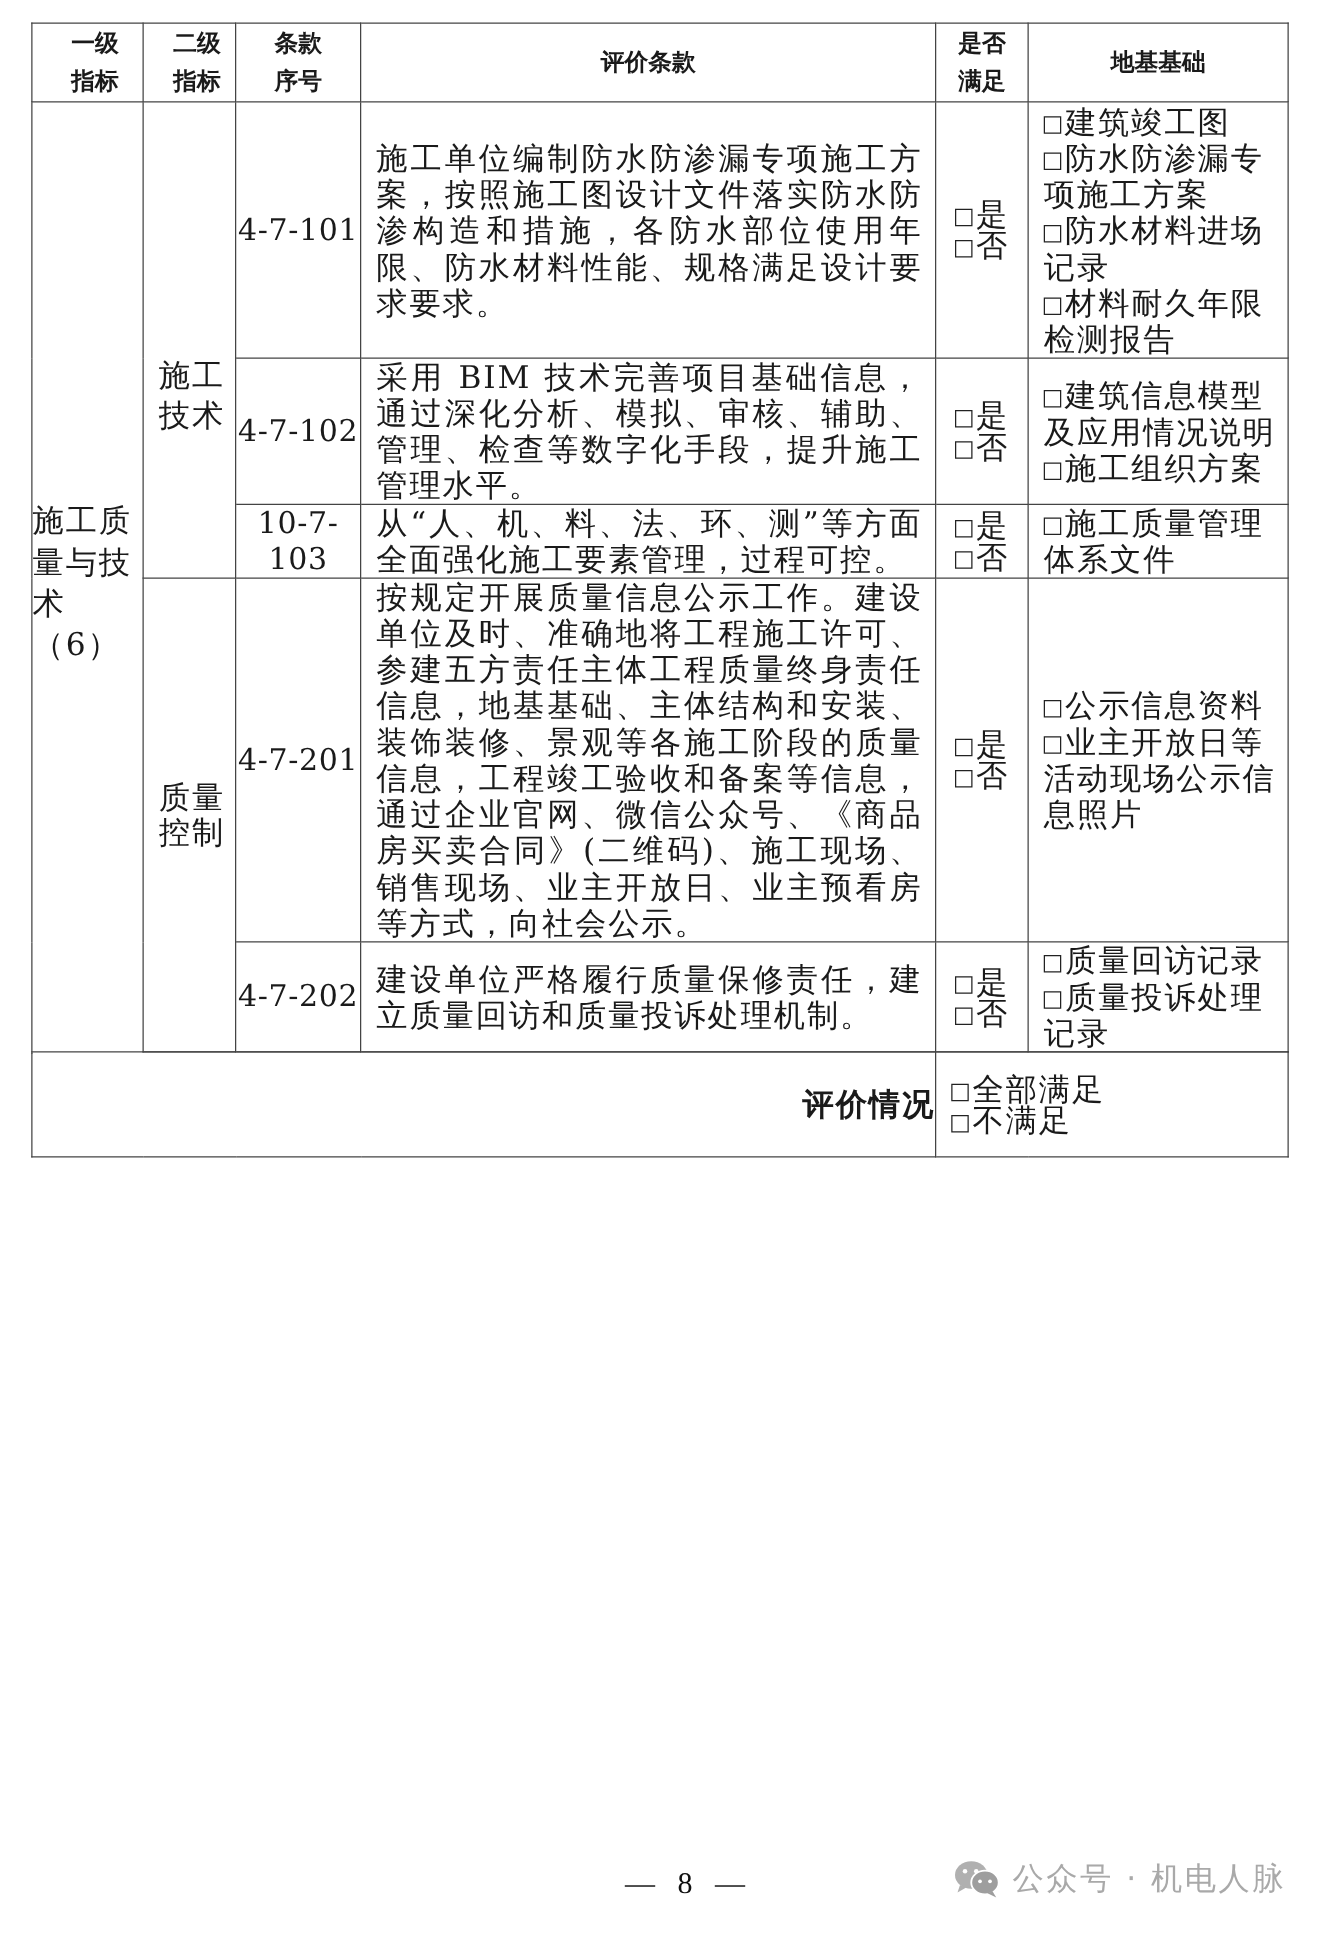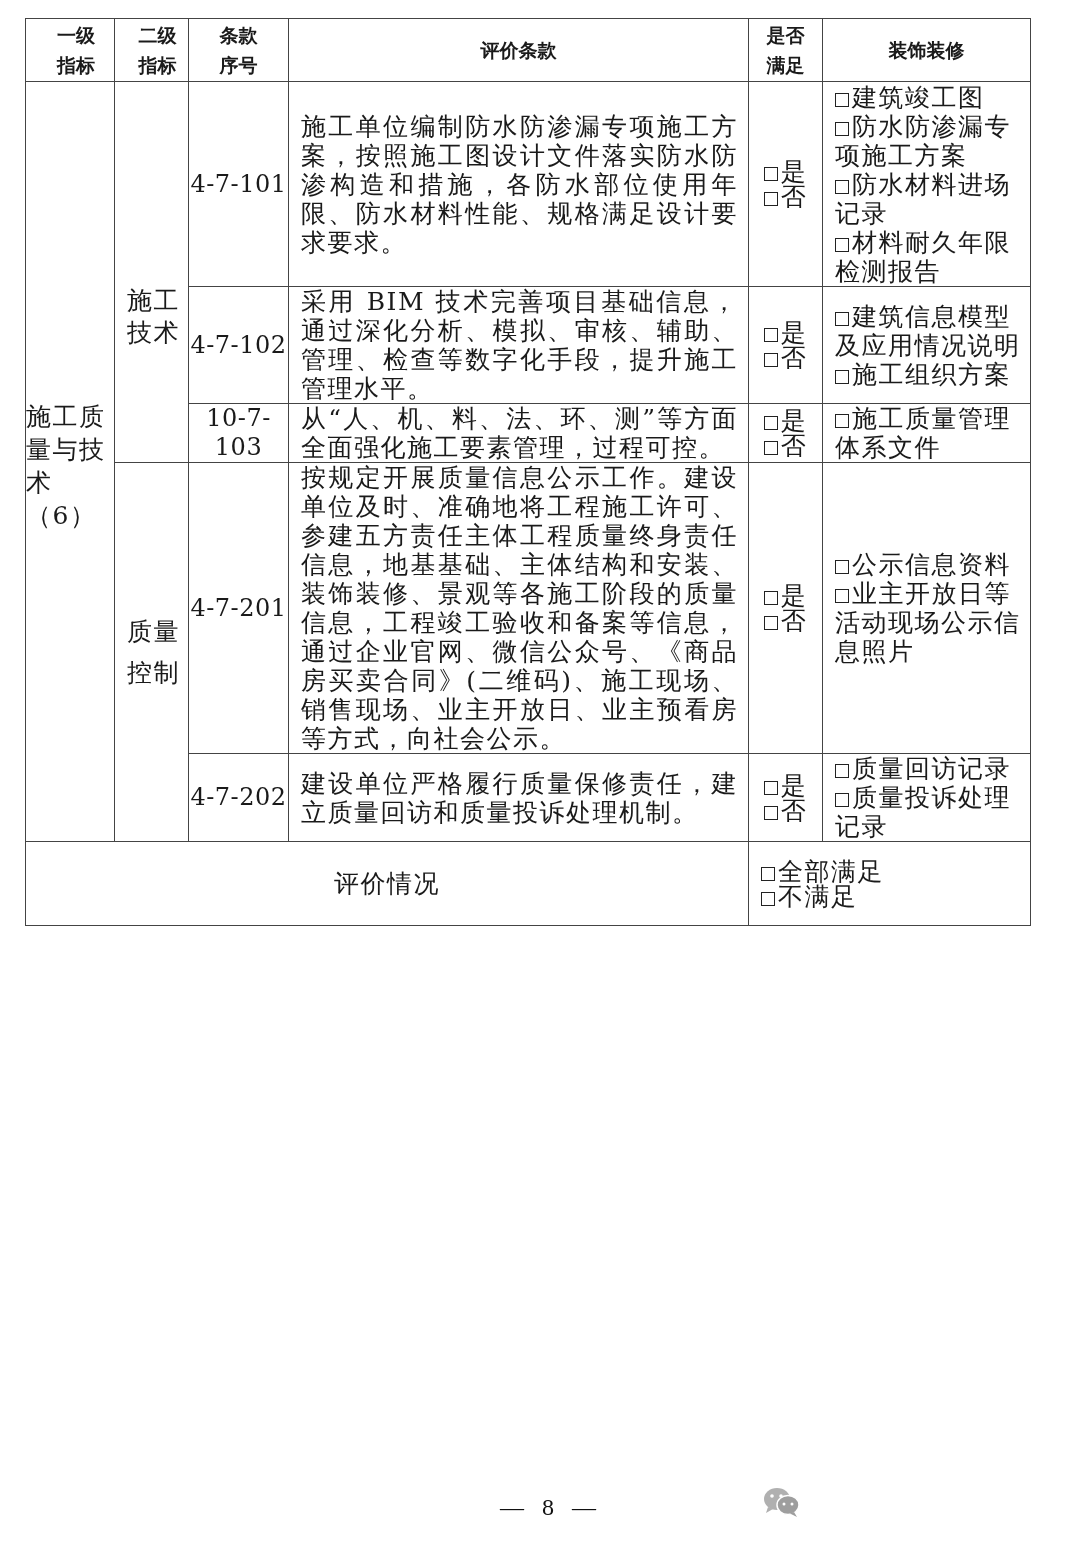--- a/index.html
+++ b/index.html
@@ -15,21 +15,21 @@
   .cell-text { font-size: 25px; line-height: 29px; letter-spacing: 1.5px; }
   .lvl1 { text-align: left; }
   .lvl2 { text-align: left; padding-left: 12px !important; }
   .code { text-align: center; font-size: 24px; letter-spacing: 0.5px; }
   .clause { padding: 0 10px 0 12px !important; text-align: justify; }
   .yn { text-align: center; line-height: 25px !important; }
   .mat { padding: 0 6px 0 12px !important; }
   .mat div, .yn div { white-space: pre-wrap; }
   .box { display: inline-block; width: 14px; height: 14px; border: 1.3px solid #222;
          margin-right: 3px; vertical-align: -1px; box-sizing: border-box; }
-  .summary-label { text-align: center; }
+  .summary-label { text-align: right; font-weight: bold; }
   .summary-opts { padding-left: 12px !important; line-height: 25px !important; }
   .footer-page { position: absolute; left: 500px; top: 1494px; font-size: 24px;
                  font-family: "Liberation Serif", serif; color: #111; letter-spacing: 6px; }
   .watermark { position: absolute; left: 762px; top: 1486px; display: flex; align-items: center;
                font-family: "DejaVu Sans", sans-serif; font-size: 25px; color: #a9a9a9; letter-spacing: 2px; }
   .watermark svg { margin-right: 8px; }
 </style>
 </head>
 <body>
 
@@ -57,21 +57,21 @@
 序号</div>
         </th>
     <th class="c">
           <div>评价条款</div>
         </th>
     <th class="c">
           <div style="white-space:pre-line">是否
 满足</div>
         </th>
     <th class="c">
-          <div>装饰装修</div>
+          <div>地基基础</div>
         </th>
   </tr>
 
   <tr style="height:205px">
     <td rowspan="6" class="cell-text lvl1" style="line-height:33px;padding-top:8px">
       <div style="white-space:pre-line">施工质
 量与技
 术
 （6）</div>
     </td>
@@ -112,21 +112,21 @@
     <td class="cell-text yn">
       <div><span class="box"></span><span>是</span></div>
       <div><span class="box"></span><span>否</span></div>
     </td>
     <td class="cell-text mat">
       <div><span class="box"></span><span>施工质量管理体系文件</span></div>
     </td>
   </tr>
 
   <tr style="height:234px">
-    <td rowspan="2" class="cell-text lvl2" style="line-height:41px">
+    <td rowspan="2" class="cell-text lvl2" style="line-height:28px">
       <div style="white-space:pre-line">质量
 控制</div>
     </td>
     <td class="cell-text code">4-7-201</td>
     <td class="cell-text clause">按规定开展质量信息公示工作。建设单位及时、准确地将工程施工许可、参建五方责任主体工程质量终身责任信息，地基基础、主体结构和安装、装饰装修、景观等各施工阶段的质量信息，工程竣工验收和备案等信息，通过企业官网、微信公众号、《商品房买卖合同》(二维码)、施工现场、销售现场、业主开放日、业主预看房等方式，向社会公示。</td>
     <td class="cell-text yn">
       <div><span class="box"></span><span>是</span></div>
       <div><span class="box"></span><span>否</span></div>
     </td>
     <td class="cell-text mat">
@@ -166,13 +166,14 @@
   <svg width="40" height="32" viewBox="0 0 40 32">
     <ellipse cx="15" cy="13" rx="13" ry="11" fill="#b0b0b0"></ellipse>
     <path d="M6 21 L4 27 L11 23 Z" fill="#b0b0b0"></path>
     <ellipse cx="26" cy="19" rx="11" ry="9.5" fill="#9e9e9e" stroke="#fff" stroke-width="1.5"></ellipse>
     <path d="M32 26 L35 31 L28 27.5 Z" fill="#9e9e9e"></path>
     <circle cx="10" cy="10" r="1.8" fill="#fff"></circle>
     <circle cx="19" cy="10" r="1.8" fill="#fff"></circle>
     <circle cx="22" cy="18" r="1.5" fill="#fff"></circle>
     <circle cx="30" cy="18" r="1.5" fill="#fff"></circle>
   </svg>
+  <span>公众号 · 机电人脉</span>
 </div>
 
 </body></html>

